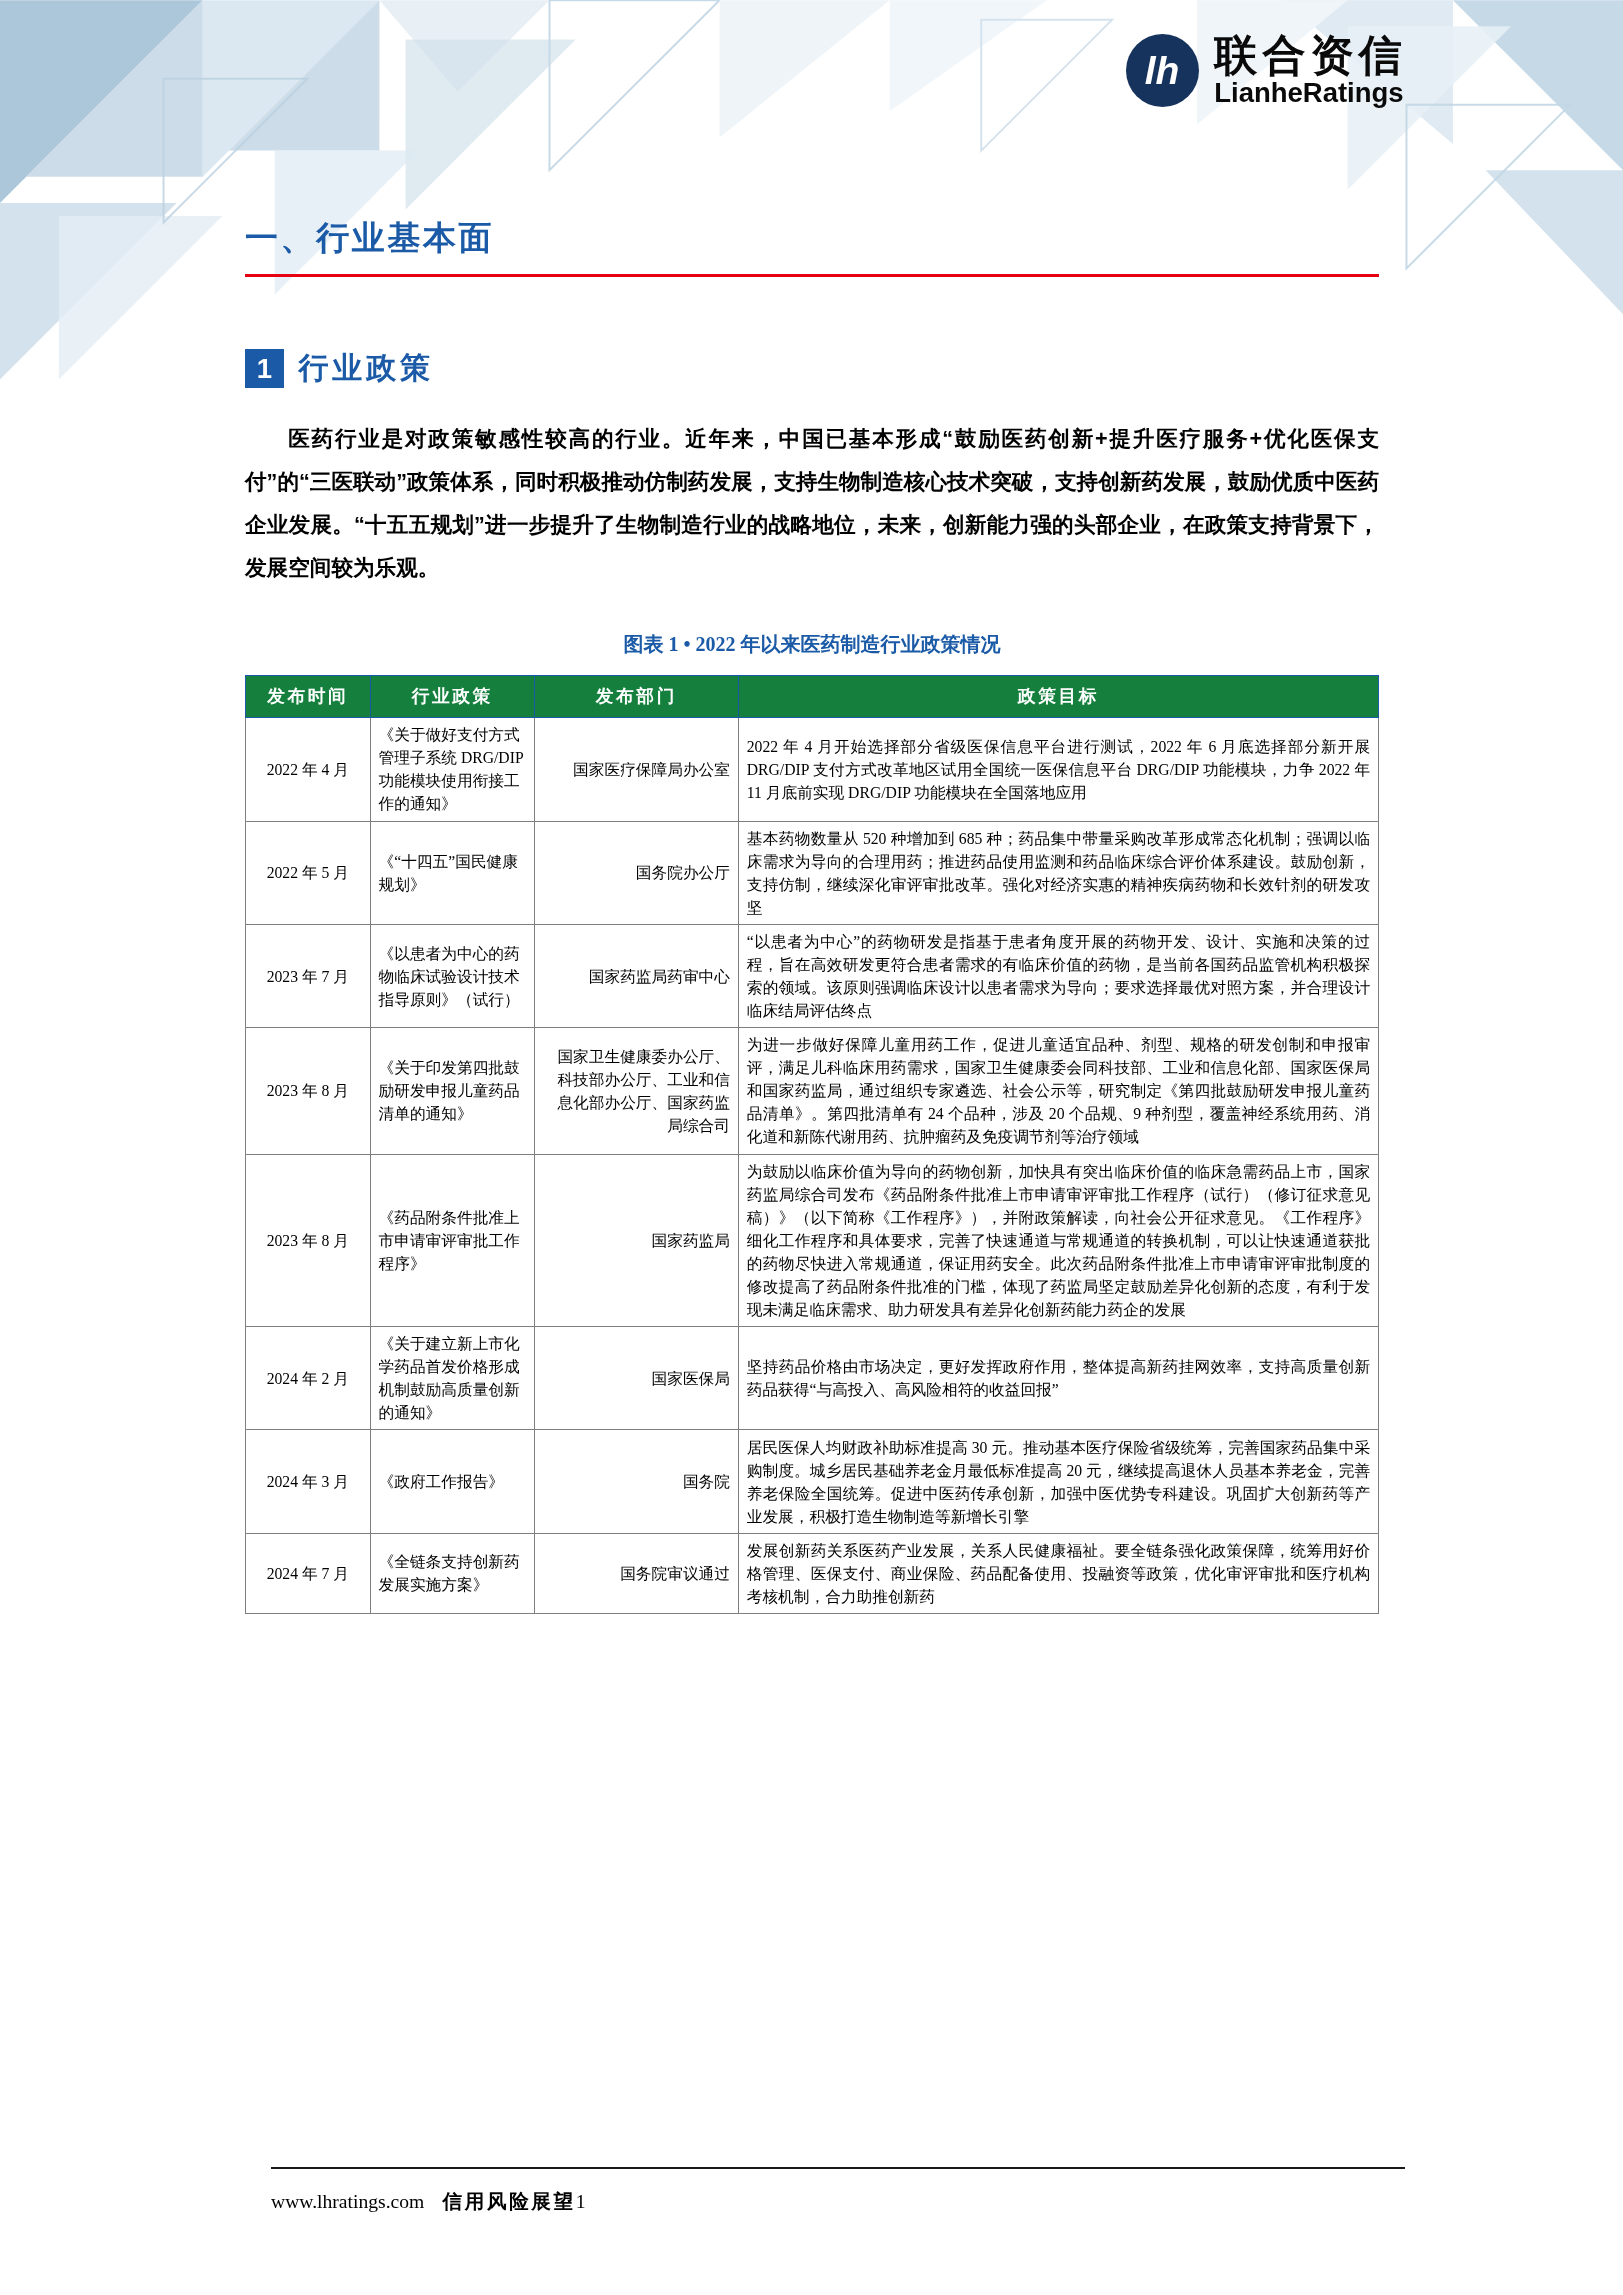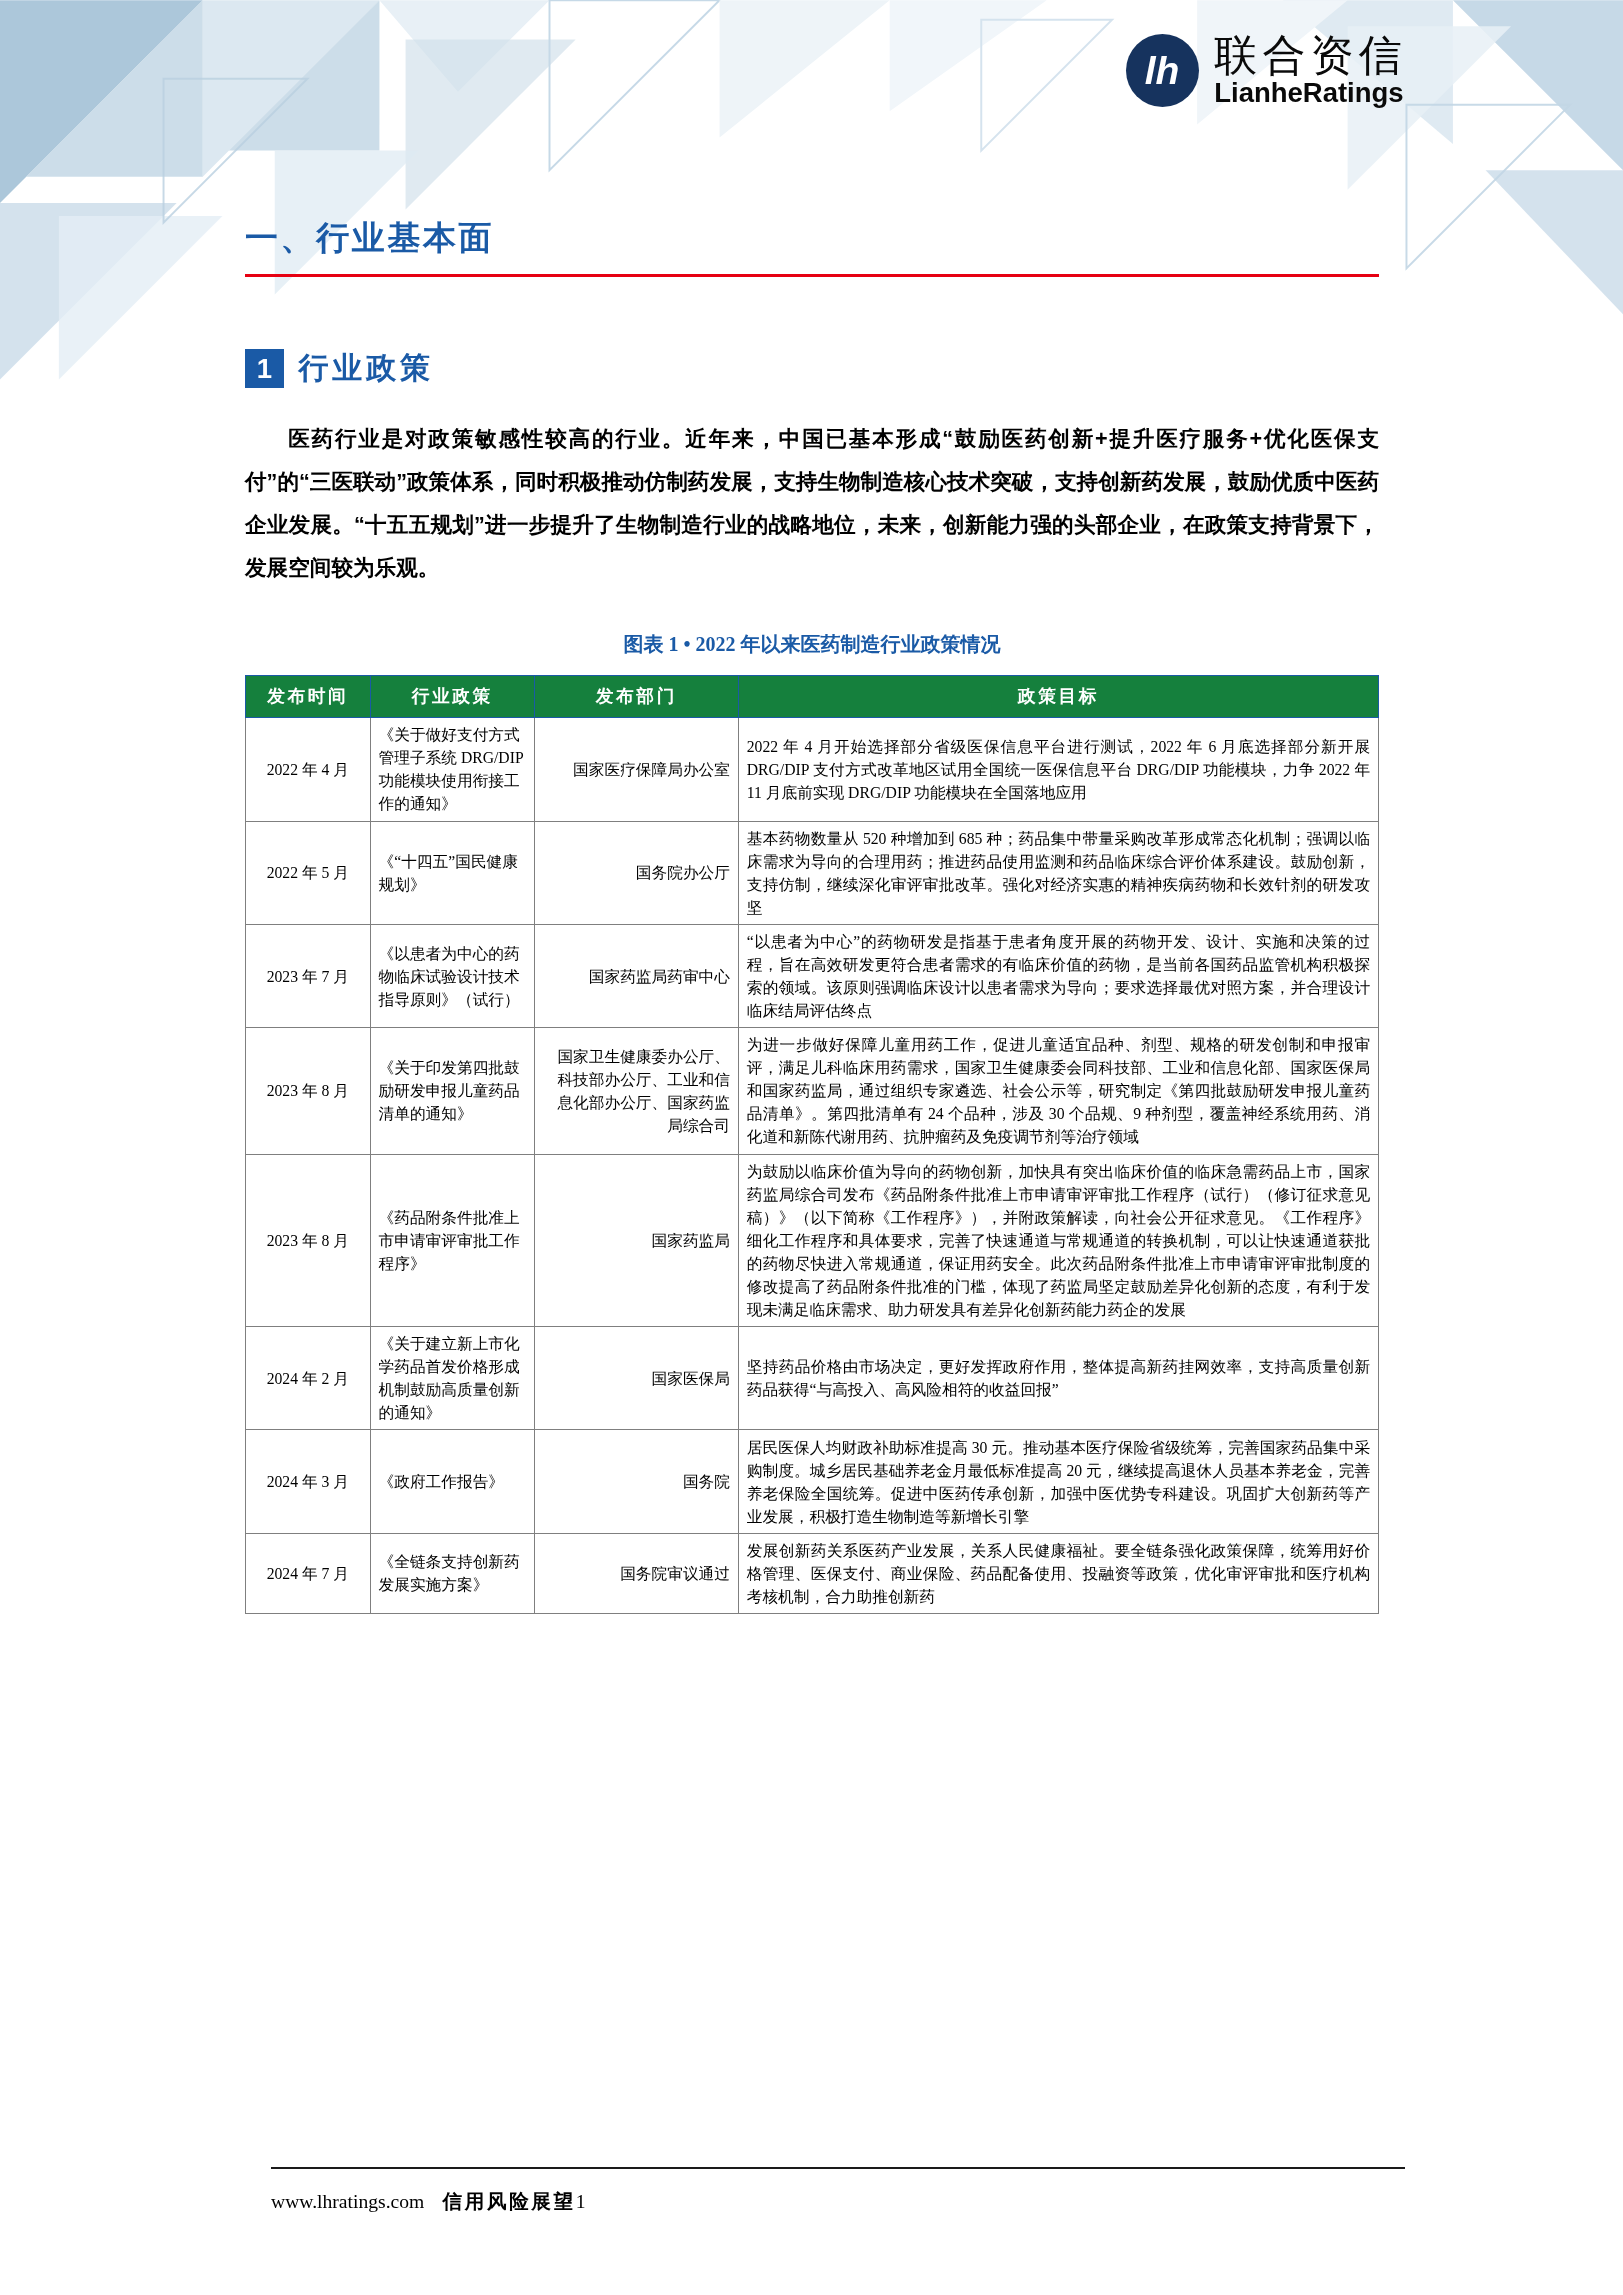--- a/index.html
+++ b/index.html
@@ -11,21 +11,21 @@
   .deco-band { position:absolute; top:0; left:0; width:1623px; height:419px; pointer-events:none; }
 
   
   .logo { position:absolute; top:33px; right:216px; display:flex; align-items:center; gap:15.7px; }
   .logo-circle {
     width:73px; height:73px; border-radius:50%; background:#16335e; color:#fff;
     display:flex; align-items:center; justify-content:center;
     font-family:"Liberation Sans", sans-serif; font-weight:bold; font-style:italic; font-size:39px;
   }
   .logo-text { display:flex; flex-direction:column; }
-  .logo-text .cn { font-family:"Liberation Sans", sans-serif; font-weight:normal; font-size:43px; letter-spacing:5.2px; color:#0a0a0a; line-height:1.05; }
+  .logo-text .cn { font-family:"Liberation Sans", sans-serif; font-weight:bold; font-size:43px; letter-spacing:5.2px; color:#0a0a0a; line-height:1.05; }
   .logo-text .en { font-family:"Liberation Sans", sans-serif; font-weight:bold; font-size:27.5px; color:#0a0a0a; line-height:1.1; }
 
   
   .content { position:absolute; left:245px; width:1134px; top:216px; }
   .page-title { color:#1a5aa6; font-size:33px; font-weight:bold; font-family:"Liberation Sans", sans-serif; letter-spacing:2.6px; }
   .red-rule { height:3.3px; background:#e60012; margin-top:13px; width:100%; }
 
   .section-head { display:flex; align-items:center; gap:14.4px; margin-top:71px; }
   .sec-num {
     width:39px; height:39px; background:#1a5aa6; color:#fff; font-size:27.5px;
@@ -140,21 +140,21 @@
       <tr>
         <td class="c1">2023 年 7 月</td>
         <td class="c2">《以患者为中心的药物临床试验设计技术指导原则》（试行）</td>
         <td class="c3">国家药监局药审中心</td>
         <td class="c4">“以患者为中心”的药物研发是指基于患者角度开展的药物开发、设计、实施和决策的过程，旨在高效研发更符合患者需求的有临床价值的药物，是当前各国药品监管机构积极探索的领域。该原则强调临床设计以患者需求为导向；要求选择最优对照方案，并合理设计临床结局评估终点</td>
       </tr>
       <tr>
         <td class="c1">2023 年 8 月</td>
         <td class="c2">《关于印发第四批鼓励研发申报儿童药品清单的通知》</td>
         <td class="c3">国家卫生健康委办公厅、科技部办公厅、工业和信息化部办公厅、国家药监局综合司</td>
-        <td class="c4">为进一步做好保障儿童用药工作，促进儿童适宜品种、剂型、规格的研发创制和申报审评，满足儿科临床用药需求，国家卫生健康委会同科技部、工业和信息化部、国家医保局和国家药监局，通过组织专家遴选、社会公示等，研究制定《第四批鼓励研发申报儿童药品清单》。第四批清单有 24 个品种，涉及 30 个品规、9 种剂型，覆盖神经系统用药、消化道和新陈代谢用药、抗肿瘤药及免疫调节剂等治疗领域</td>
+        <td class="c4">为进一步做好保障儿童用药工作，促进儿童适宜品种、剂型、规格的研发创制和申报审评，满足儿科临床用药需求，国家卫生健康委会同科技部、工业和信息化部、国家医保局和国家药监局，通过组织专家遴选、社会公示等，研究制定《第四批鼓励研发申报儿童药品清单》。第四批清单有 24 个品种，涉及 20 个品规、9 种剂型，覆盖神经系统用药、消化道和新陈代谢用药、抗肿瘤药及免疫调节剂等治疗领域</td>
       </tr>
       <tr>
         <td class="c1">2023 年 8 月</td>
         <td class="c2">《药品附条件批准上市申请审评审批工作程序》</td>
         <td class="c3">国家药监局</td>
         <td class="c4">为鼓励以临床价值为导向的药物创新，加快具有突出临床价值的临床急需药品上市，国家药监局综合司发布《药品附条件批准上市申请审评审批工作程序（试行）（修订征求意见稿）》（以下简称《工作程序》），并附政策解读，向社会公开征求意见。《工作程序》细化工作程序和具体要求，完善了快速通道与常规通道的转换机制，可以让快速通道获批的药物尽快进入常规通道，保证用药安全。此次药品附条件批准上市申请审评审批制度的修改提高了药品附条件批准的门槛，体现了药监局坚定鼓励差异化创新的态度，有利于发现未满足临床需求、助力研发具有差异化创新药能力药企的发展</td>
       </tr>
       <tr>
         <td class="c1">2024 年 2 月</td>
         <td class="c2">《关于建立新上市化学药品首发价格形成机制鼓励高质量创新的通知》</td>

